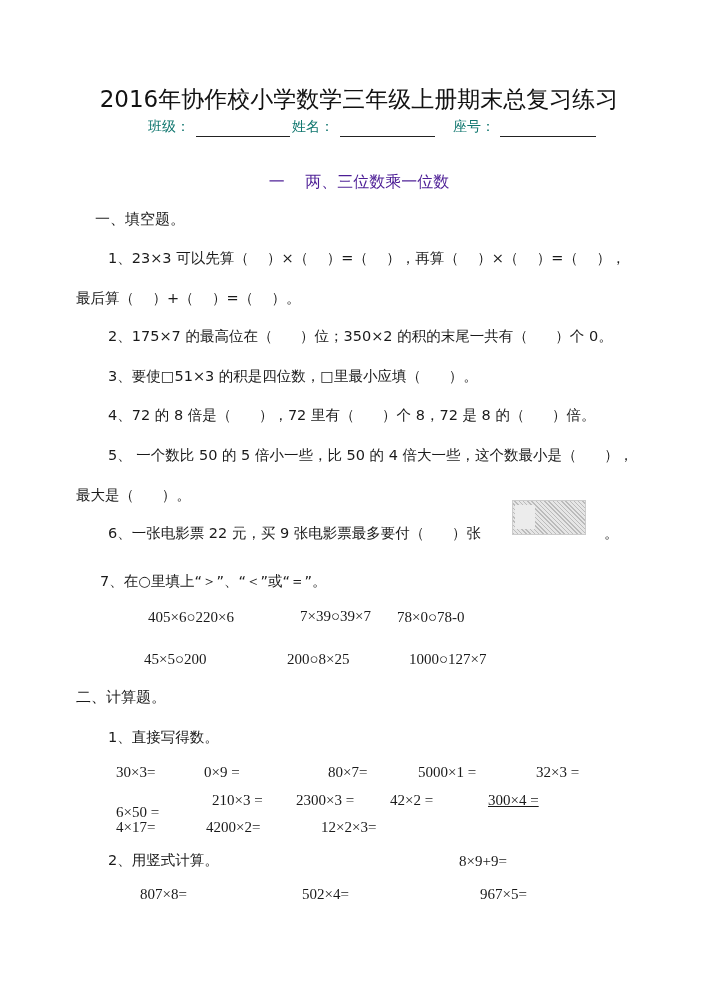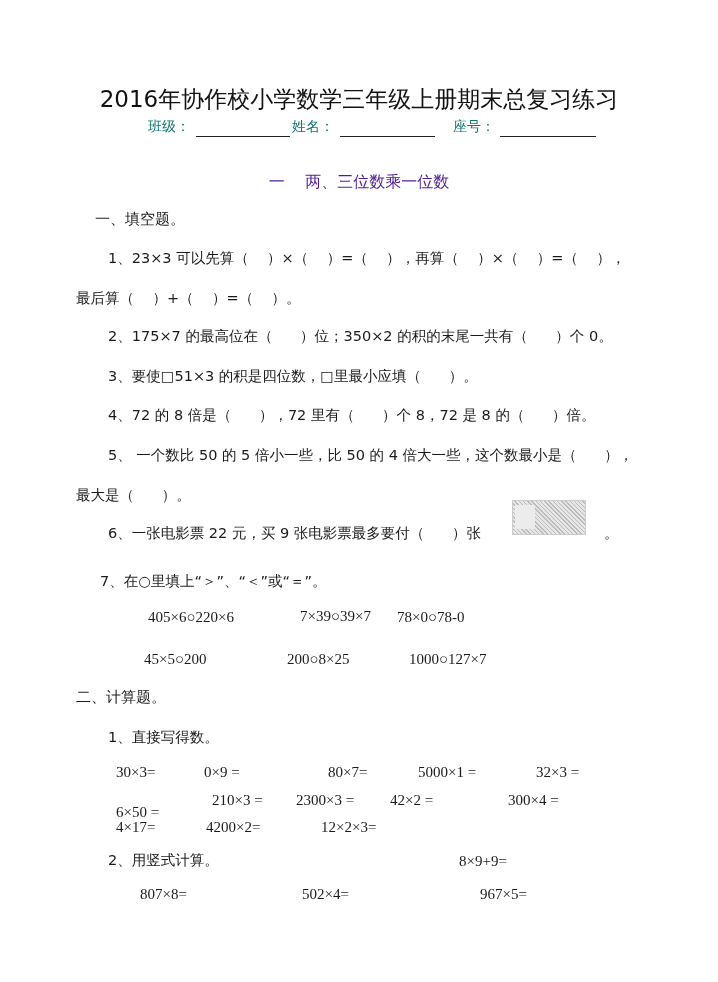--- a/index.html
+++ b/index.html
@@ -67,21 +67,21 @@
 <div class="abs expr" style="left:116px; top:764px;">30×3=</div>
 <div class="abs expr" style="left:204px; top:764px;">0×9 =</div>
 <div class="abs expr" style="left:328px; top:764px;">80×7=</div>
 <div class="abs expr" style="left:418px; top:764px;">5000×1 =</div>
 <div class="abs expr" style="left:536px; top:764px;">32×3 =</div>
 
 <div class="abs expr" style="left:116px; top:804px;">6×50 =</div>
 <div class="abs expr" style="left:212px; top:792px;">210×3 =</div>
 <div class="abs expr" style="left:296px; top:792px;">2300×3 =</div>
 <div class="abs expr" style="left:390px; top:792px;">42×2 =</div>
-<div class="abs expr" style="left:508px; top:792px;">300×4 =</div>
+<div class="abs expr" style="left:488px; top:792px;text-decoration:underline;">300×4 =</div>
 
 <div class="abs expr" style="left:116px; top:819px;">4×17=</div>
 <div class="abs expr" style="left:206px; top:819px;">4200×2=</div>
 <div class="abs expr" style="left:321px; top:819px;">12×2×3=</div>
 <div class="abs expr" style="left:459px; top:819px;margin-top:34px;">8×9+9=</div>
 
 <div class="abs q" style="left:108px; top:851px;">2、用竖式计算。</div>
 
 <div class="abs expr" style="left:140px; top:886px;">807×8=</div>
 <div class="abs expr" style="left:302px; top:886px;">502×4=</div>

